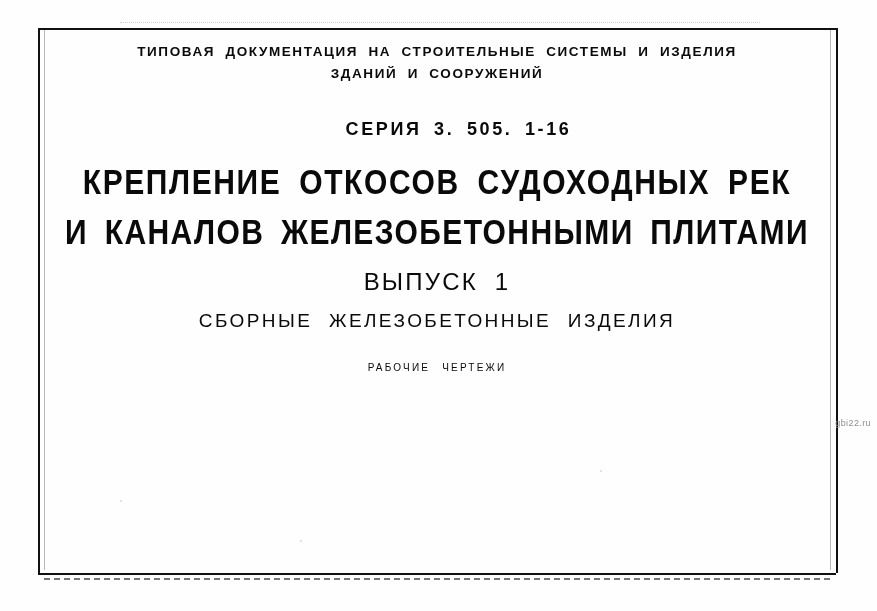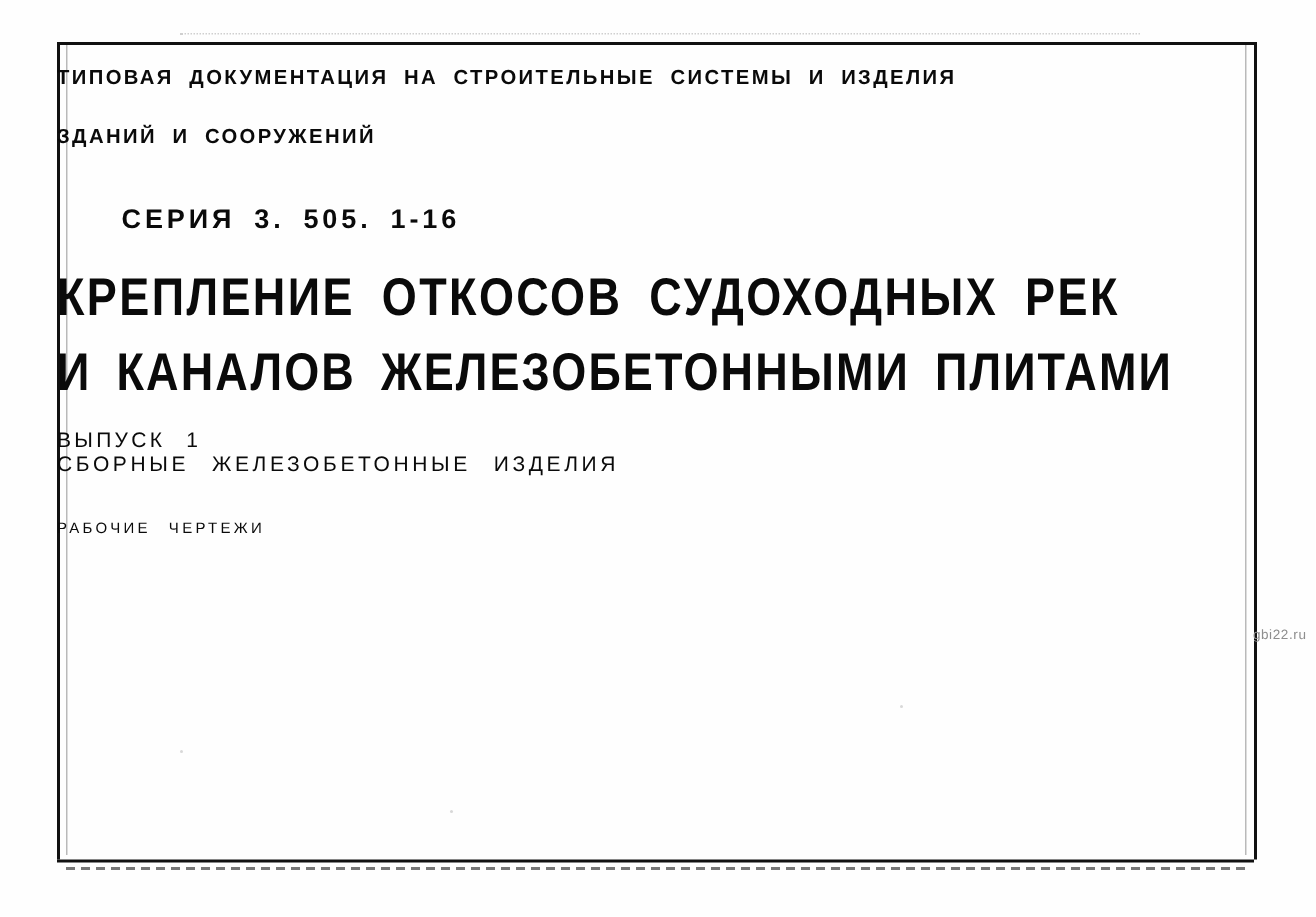--- a/index.html
+++ b/index.html
@@ -88,38 +88,39 @@
     height: 0;
     border-top: 1px dotted #cfcfcf;
   }
 
   .content {
     position: absolute;
     left: 38px;
     top: 28px;
     width: 798px;
     height: 545px;
+    text-align: center;
   }
 
   .line {
     display: block;
     white-space: pre;
     text-transform: uppercase;
   }
 
   
   .hdr1 {
     margin-top: 16px;
     font-size: 13.5px;
     letter-spacing: 1.6px;
     font-weight: 700;
     word-spacing: 5px;
   }
   .hdr2 {
-    margin-top: 24px;
+    margin-top: 7px;
     font-size: 13.5px;
     letter-spacing: 1.6px;
     font-weight: 700;
     word-spacing: 5px;
   }
 
   .series {
     margin-top: 38px;
     font-size: 18px;
     letter-spacing: 2.6px;
@@ -142,27 +143,28 @@
     font-size: 30px;
     letter-spacing: 1.4px;
     font-weight: 700;
     word-spacing: 7px;
     transform: scaleY(1.18);
     transform-origin: center top;
   }
 
   .issue {
     margin-top: 22px;
-    font-size: 14px;
+    font-size: 24px;
     letter-spacing: 2.2px;
     font-weight: 500;
     word-spacing: 8px;
   }
   .subtitle {
-    font-size: 14px;
+    margin-top: 14px;
+    font-size: 19px;
     letter-spacing: 2.4px;
     font-weight: 500;
     word-spacing: 9px;
   }
   .doctype {
     margin-top: 30px;
     font-size: 10px;
     letter-spacing: 2.2px;
     font-weight: 500;
     word-spacing: 7px;

